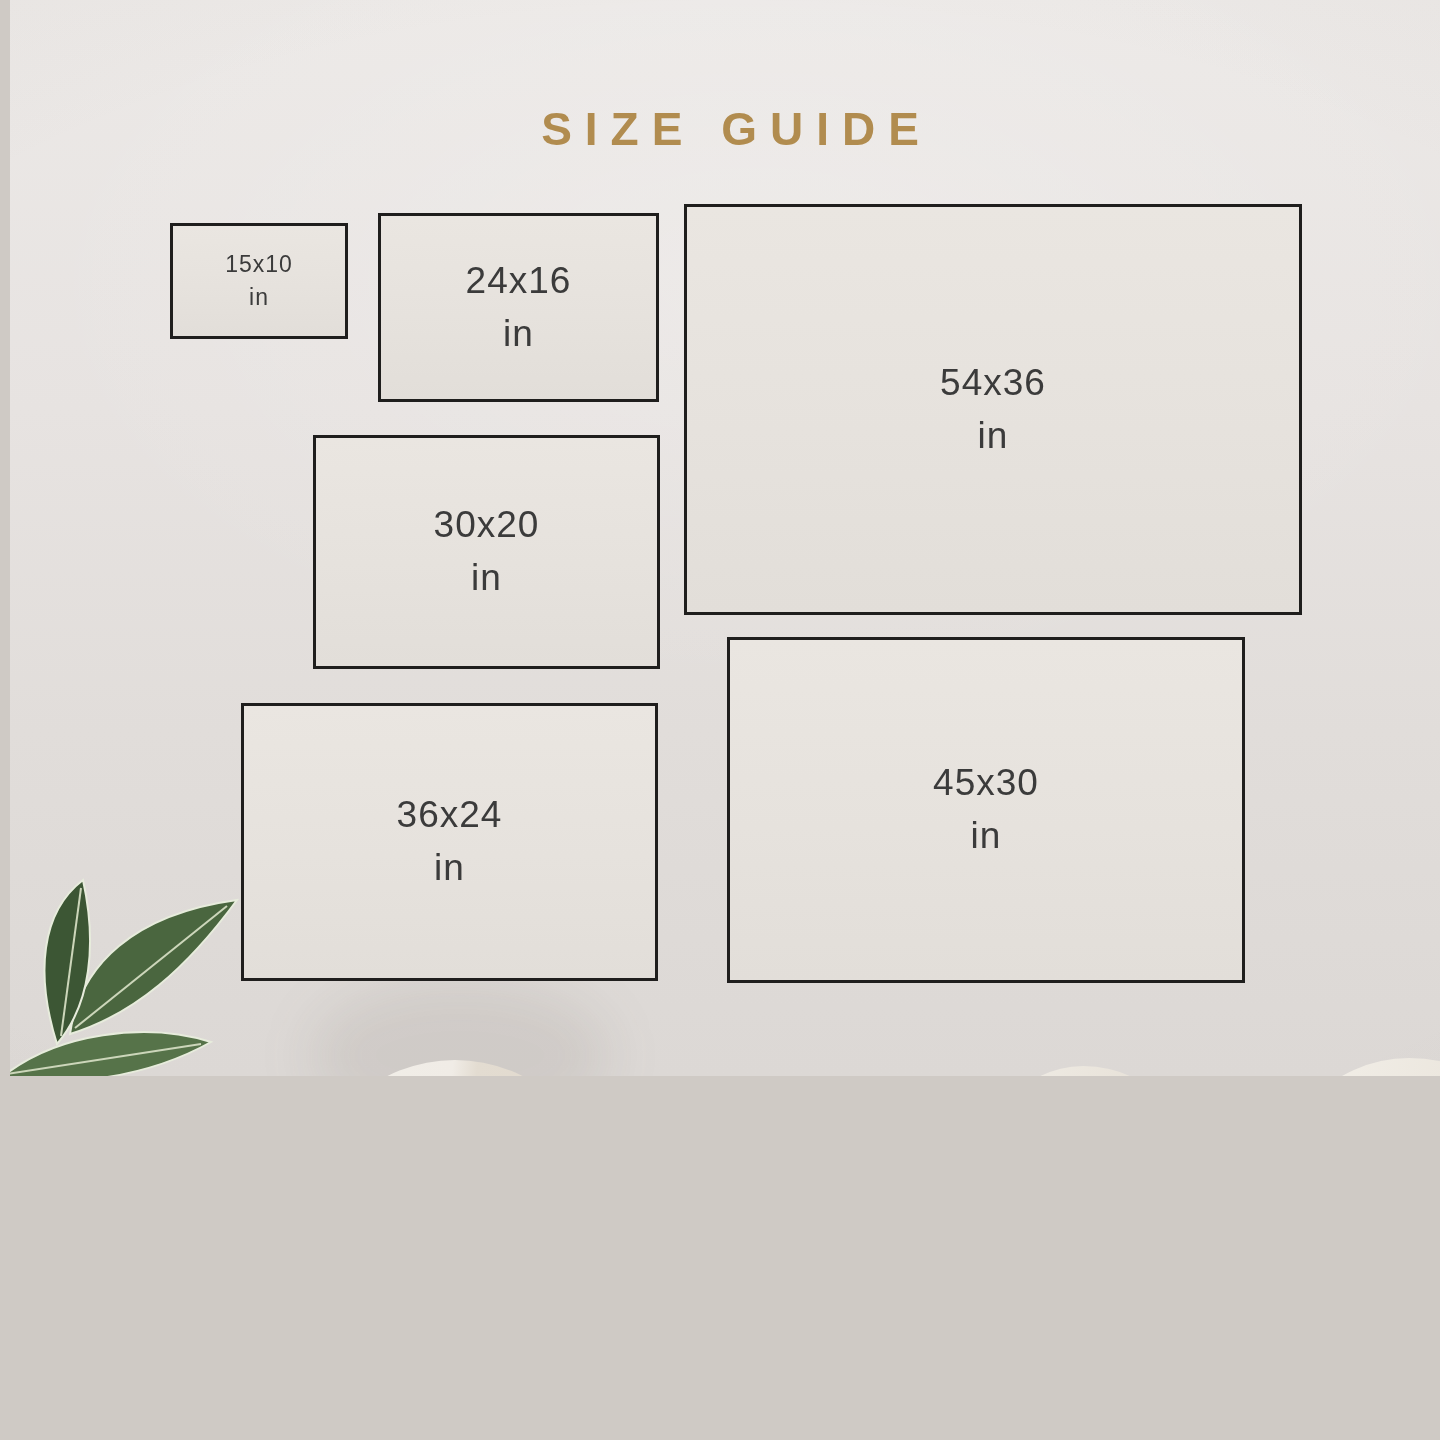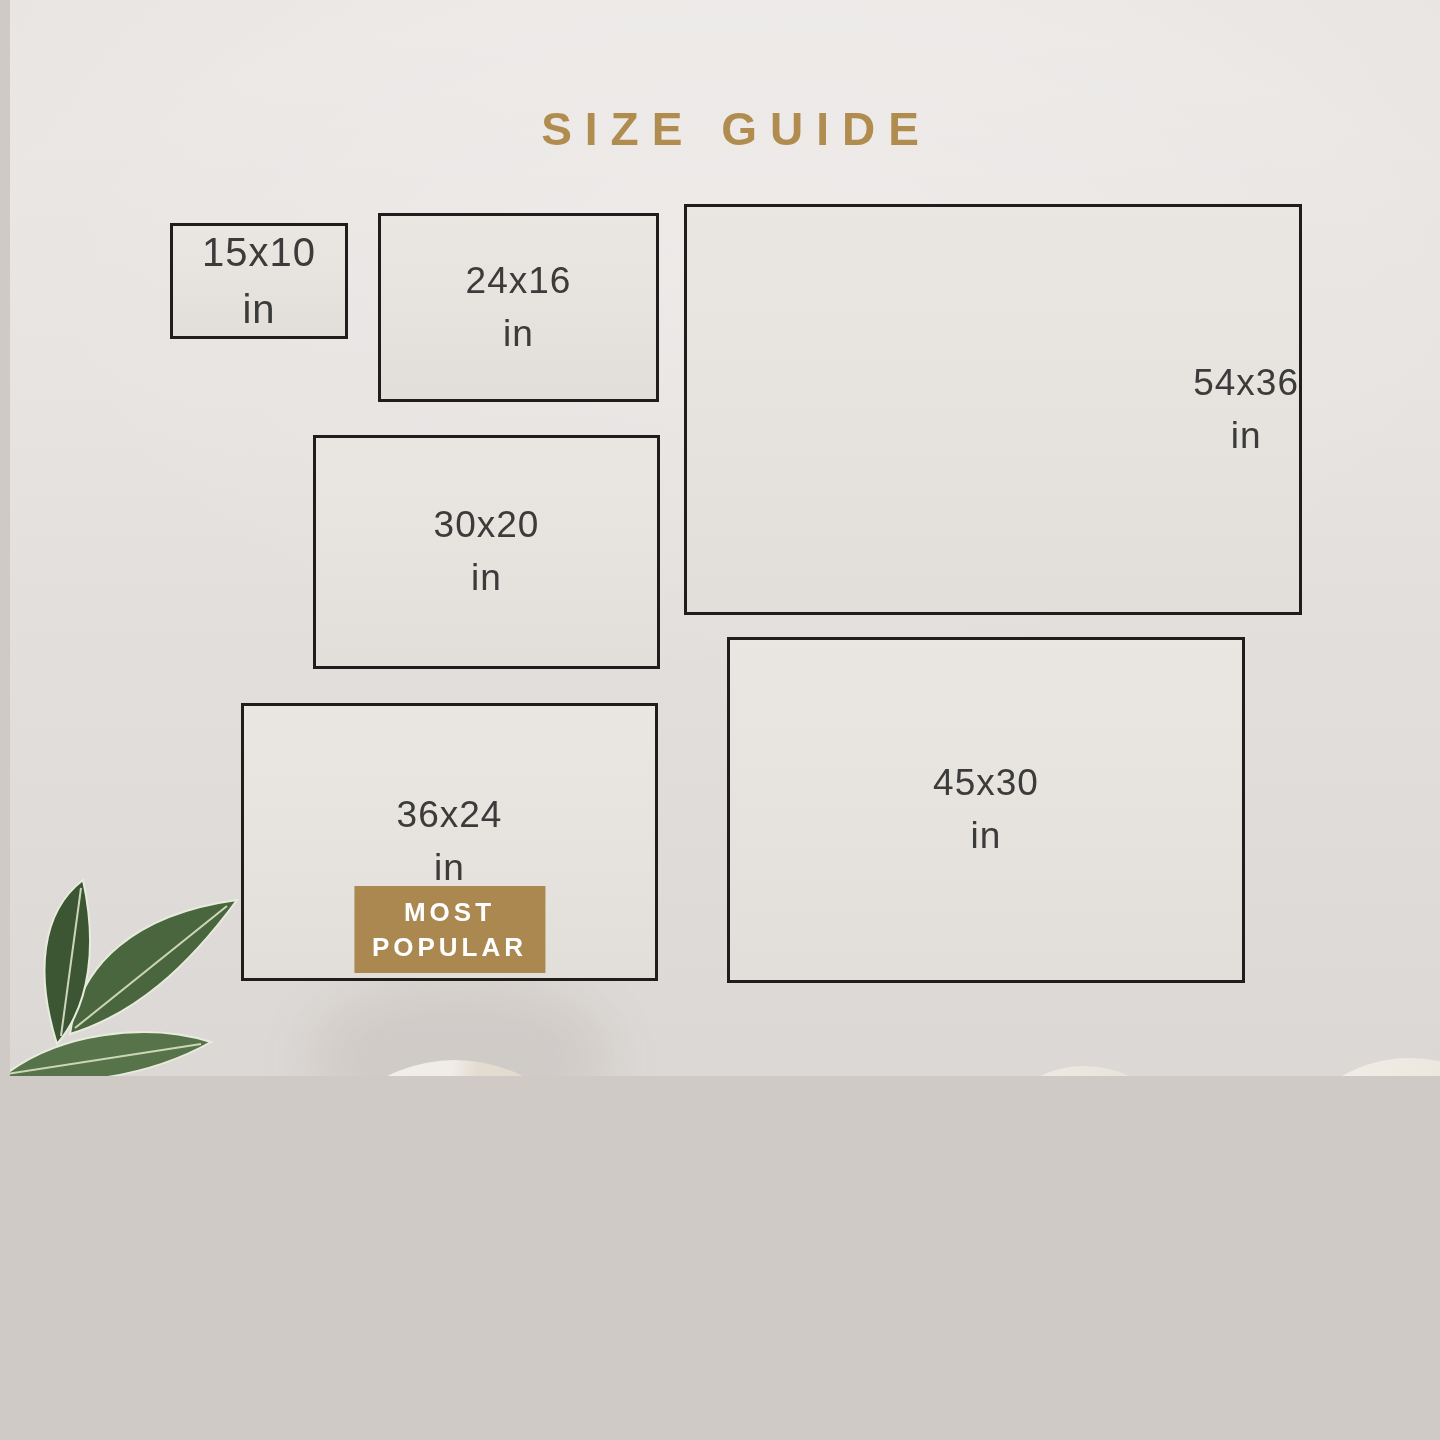--- a/index.html
+++ b/index.html
@@ -213,56 +213,52 @@
       <path d="M54,26 L136,18 L144,48 L60,56 Z" fill="#b4a179"></path>
       <path d="M126,18 L150,24 L132,34 Z" fill="#6d5c40"></path>
       <path d="M128,4 L152,0 L160,24 L138,30 Z" fill="#a8946c"></path>
       <path d="M150,22 L172,18 L156,30 Z" fill="#b4a179"></path>
     </g>
   </svg>
 
   <h1 class="abs title" style="color: rgb(177, 140, 79);">SIZE GUIDE</h1>
   <div id="size-boxes" class="abs" style="inset:0;z-index:5">
       <div class="size-box" style="left: 160px; top: 223px; width: 172px; height: 110px; border-color: rgb(31, 30, 29);">
-    <div class="size-label" style="font-size: 40px; color: rgb(59, 59, 59);">
+    <div class="size-label" style="font-size: 23px; color: rgb(59, 59, 59);">
       <span class="dims">15x10</span>
       <span class="unit">in</span>
     </div>
 
   </div>
       <div class="size-box" style="left: 368px; top: 213px; width: 275px; height: 183px; border-color: rgb(31, 30, 29);">
     <div class="size-label" style="font-size: 37px; color: rgb(59, 59, 59);">
       <span class="dims">24x16</span>
       <span class="unit">in</span>
     </div>
 
   </div>
-      <div class="size-box" style="left: 674px; top: 204px; width: 612px; height: 405px; border-color: rgb(31, 30, 29); justify-content: flex-end;">
+      <div class="size-box" style="left: 674px; top: 204px; width: 612px; height: 405px; border-color: rgb(31, 30, 29);">
     <div class="size-label" style="font-size: 37px; color: rgb(59, 59, 59);">
       <span class="dims">54x36</span>
       <span class="unit">in</span>
     </div>
 
   </div>
       <div class="size-box" style="left: 303px; top: 435px; width: 341px; height: 228px; border-color: rgb(31, 30, 29);">
     <div class="size-label" style="font-size: 37px; color: rgb(59, 59, 59);">
       <span class="dims">30x20</span>
       <span class="unit">in</span>
     </div>
 
   </div>
       <div class="size-box" style="left: 231px; top: 703px; width: 411px; height: 272px; border-color: rgb(31, 30, 29); align-items: center;">
     <div class="size-label" style="font-size: 37px; color: rgb(59, 59, 59);">
       <span class="dims">36x24</span>
       <span class="unit">in</span>
     </div>
-    <div class="badge" style="background: rgb(171, 136, 80); color: rgb(255, 255, 255);">
-      <span>MOST</span>
-      <span>POPULAR</span>
-    </div>
   </div>
       <div class="size-box" style="left: 717px; top: 637px; width: 512px; height: 340px; border-color: rgb(31, 30, 29);">
     <div class="size-label" style="font-size: 37px; color: rgb(59, 59, 59);">
       <span class="dims">45x30</span>
       <span class="unit">in</span>
     </div>
 
   </div>
     </div>
 

